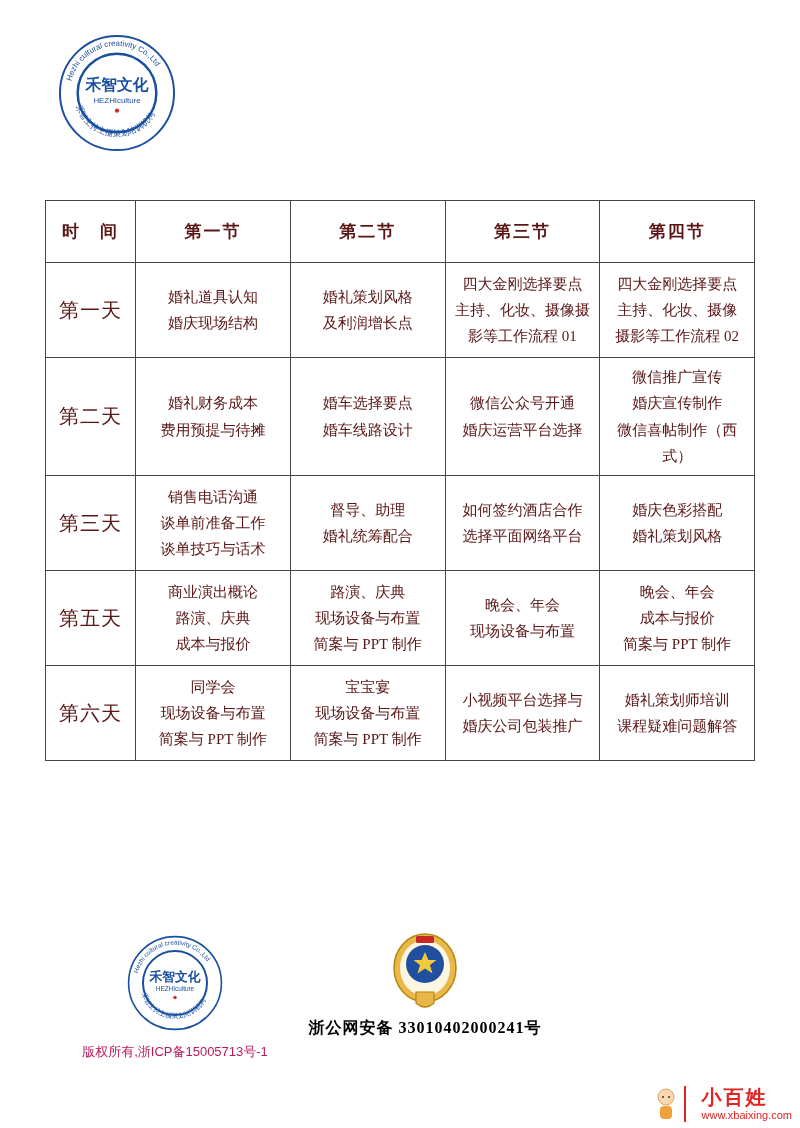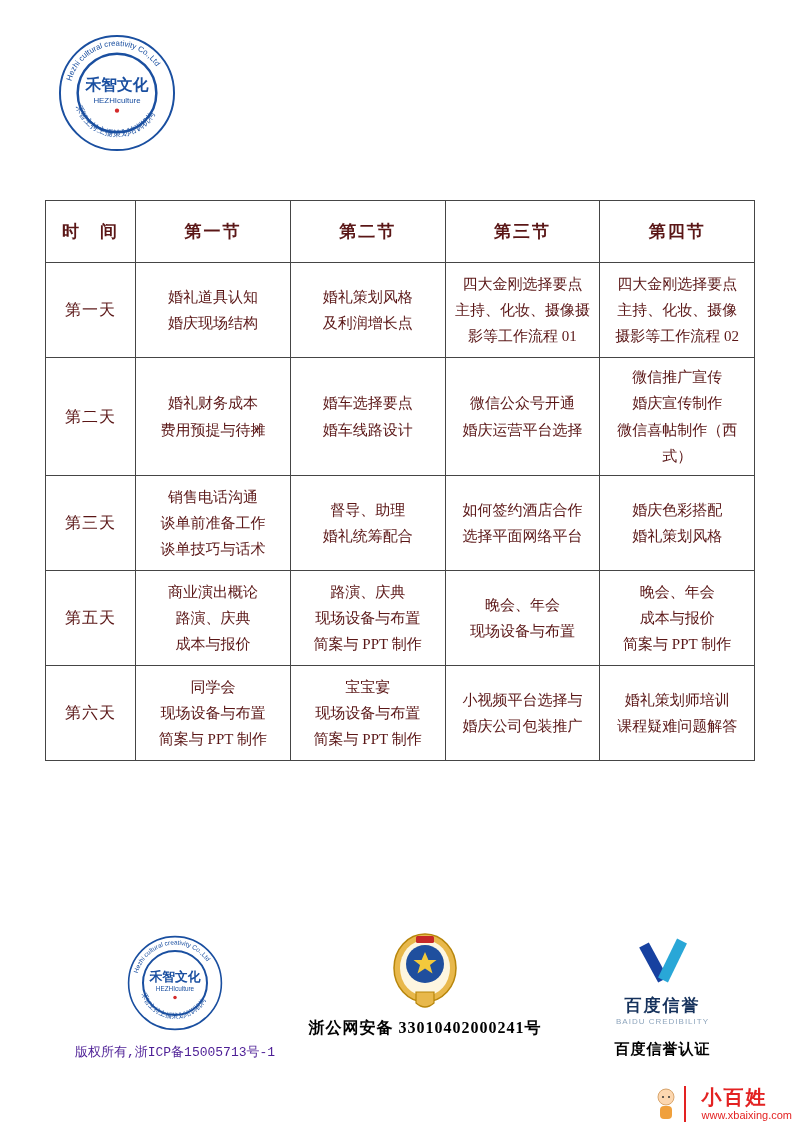--- a/index.html
+++ b/index.html
@@ -12,27 +12,27 @@
   .title { font-size: 42px; font-weight: 700; color: #8b0000; letter-spacing: 4px; white-space: nowrap;
            font-family: "Liberation Serif", serif; }
 
   
   .course-table { position: absolute; top: 200px; left: 45px; width: 710px; border-collapse: collapse;
                   table-layout: fixed; color: #5a1616; border-radius: 25px; }
   .course-table th, .course-table td { border: 1px solid #454545; text-align: center; vertical-align: middle; }
   .course-table th { height: 62px; font-size: 17px; font-weight: 700; letter-spacing: 2px; }
   .course-table td { height: 95px; font-size: 15px; line-height: 1.75; white-space: pre-line; padding: 6px 4px; }
   .course-table col.c-time { width: 90px; }
-  .course-table td.day { font-size: 16px; letter-spacing: 1px; }
+  .course-table td.day { font-size: 20px; letter-spacing: 1px; }
 
   
   .footer-left  { position: absolute; top: 935px; left: 70px;  width: 210px; text-align: center; }
   .footer-center{ position: absolute; top: 930px; left: 300px; width: 250px; text-align: center; }
   .footer-right { position: absolute; top: 938px; left: 575px; width: 175px; text-align: center; }
-  .copyright { margin-top: 8px; font-size: 13px; color: #4c1d95; font-family: Liberation Mono, monospace; }
+  .copyright { margin-top: 8px; font-size: 13px; color: #be185d; font-family: Liberation Sans, sans-serif; }
   .police-record { font-size: 16px; font-weight: 700; color: #000; letter-spacing: 1px; }
   .baidu-name { margin-top: 4px; font-size: 17px; font-weight: 700; color: #16325c; letter-spacing: 2px; }
   .baidu-sub  { font-size: 8px; color: #8fa6bd; letter-spacing: 1px; font-family: "Liberation Sans", sans-serif; }
   .baidu-cert { margin-top: 14px; font-size: 15px; font-weight: 700; color: #000; letter-spacing: 1px; }
 
   
   .watermark { position: absolute; right: 8px; bottom: 6px; display: flex; align-items: center; gap: 5px; }
   .watermark-text { text-align: left; color: #e32222; line-height: 1.15; border-left: 2px solid #e32222; padding-left: 16px; }
   .watermark-name { font-size: 20px; font-weight: 700; letter-spacing: 2px; }
   .watermark-url  { font-size: 11px; font-family: "Liberation Sans", sans-serif; }
@@ -173,29 +173,20 @@
       <ellipse cx="36" cy="38" rx="31" ry="34" fill="#e8b84b" stroke="#b8860b" stroke-width="1.5"></ellipse>
       <ellipse cx="36" cy="38" rx="25" ry="28" fill="#fdf6e0"></ellipse>
       <circle cx="36" cy="34" r="19" fill="#1f4f9e"></circle>
       <rect x="27" y="6" width="18" height="7" rx="1.5" fill="#c62828"></rect>
       <polygon points="36,22 39.4,30 47.5,30 41,35 43.5,43.5 36,38.5 28.5,43.5 31,35 24.5,30 32.6,30" fill="#f3c93c"></polygon>
       <path d="M 27 62 L 45 62 L 45 73 Q 36 81 27 73 Z" fill="#e8b84b" stroke="#b8860b" stroke-width="1.2"></path>
     </svg>
     <div class="police-record">浙公网安备 33010402000241号</div>
   </div>
 
-  <div class="footer-right">
-    <svg width="52" height="48" viewBox="0 0 52 48">
-      <path d="M 7 7 L 26 42" stroke="#1741a0" stroke-width="11" stroke-linecap="butt"></path>
-      <path d="M 45 3 L 26 42" stroke="#29a7d7" stroke-width="11" stroke-linecap="butt"></path>
-    </svg>
-    <div class="baidu-name">百度信誉</div>
-    <div class="baidu-sub">BAIDU CREDIBILITY</div>
-    <div class="baidu-cert">百度信誉认证</div>
-  </div>
 
   <div class="watermark">
     <svg width="26" height="36" viewBox="0 0 26 36">
       <path d="M 5 9 Q 13 -2 21 9 Z" fill="#7a4a2a"></path>
       <circle cx="13" cy="11" r="8" fill="#fcd7b0" stroke="#d9a66e" stroke-width="1"></circle>
       <circle cx="10" cy="11" r="1" fill="#333"></circle>
       <circle cx="16" cy="11" r="1" fill="#333"></circle>
       <rect x="7" y="20" width="12" height="13" rx="4" fill="#f0a03c"></rect>
     </svg>
     <div class="watermark-text">

